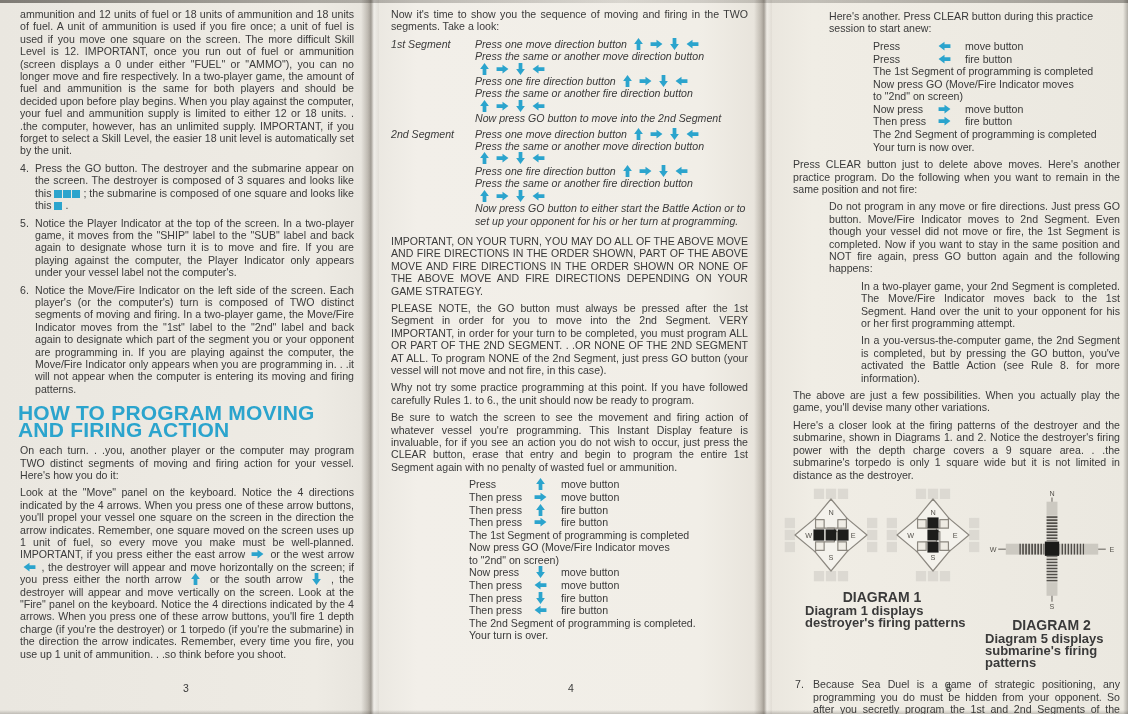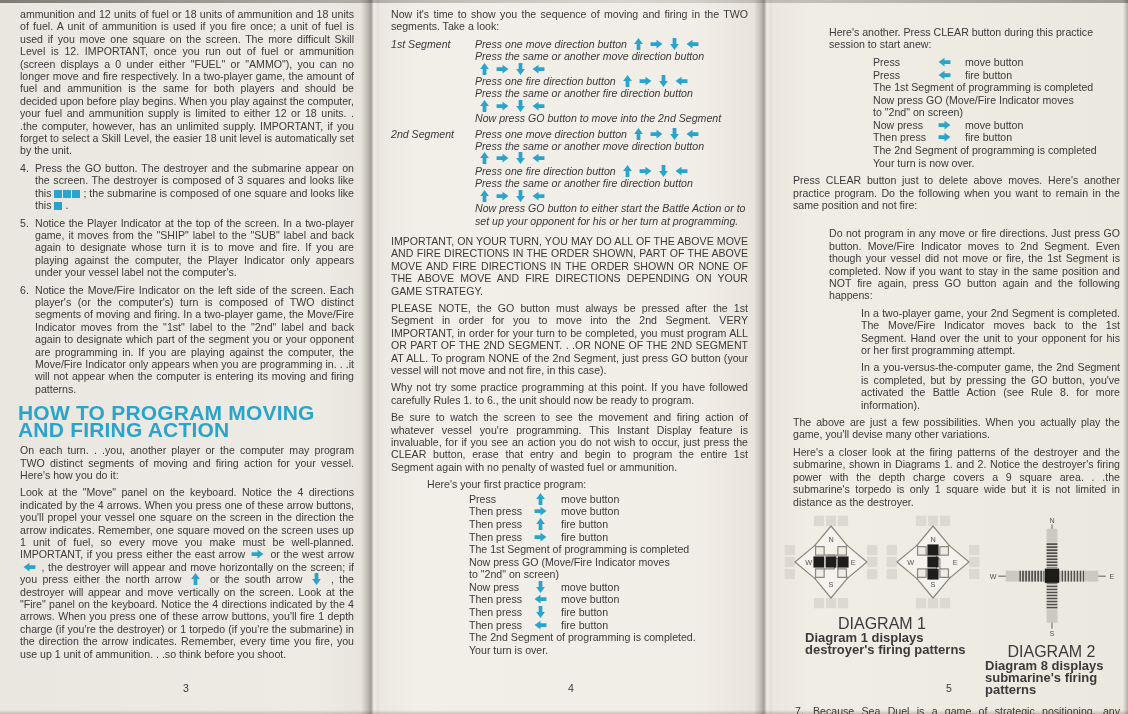--- a/index.html
+++ b/index.html
@@ -38,30 +38,30 @@
   .seg-lines{flex:1;}
   .seg-line{min-height:12.4px;}
   
   .ptitle{margin:2px 0 2px 36px;}
   .prog{margin:0 0 5px 78px;}
   .page5 .prog{margin-left:80px;}
   .prog-line{display:flex;align-items:center;min-height:12.6px;}
   .prog-line.plain{display:block;}
   .prog-pre{width:62px;flex:none;}
   .prog-arrow{width:30px;flex:none;}
-  .ind1{margin-left:36px;margin-top:16px;}
+  .ind1{margin-left:36px;}
   .ind2{margin-left:68px;}
   
   .diagrams{display:flex;align-items:flex-start;margin:6px 0 4px -12px;}
   .dcol1{width:202px;flex:none;}
   .dcol2{flex:1;padding-top:2px;}
   .figrow{display:flex;gap:6px;justify-content:center;}
   .fig{width:96px;height:96px;}
   .d2svg{display:block;width:126px;height:122px;margin:0 auto;}
-  .dlabel{text-align:center;font-weight:normal;font-size:16px;margin-top:8px;}
+  .dlabel{text-align:center;font-weight:bold;font-size:14px;margin-top:8px;}
   .dcap{font-weight:bold;font-size:13px;line-height:12px;margin-top:2px;margin-left:24px;}
   .dcol2 .dcap{margin-left:2px;}
   .item7{margin-top:9px;margin-left:2px;}
   .item7 .num{width:18px;}
   
   .fold{position:absolute;top:0;height:714px;width:18px;pointer-events:none;}
   .f1{left:361px;background:linear-gradient(90deg,rgba(80,70,58,0) 0%,rgba(80,70,58,.28) 38%,
       rgba(58,50,40,.42) 55%,rgba(255,255,255,.28) 72%,rgba(80,70,58,.06) 100%);}
   .f2{left:754px;background:linear-gradient(90deg,rgba(80,70,58,0) 0%,rgba(80,70,58,.26) 38%,
       rgba(58,50,40,.40) 55%,rgba(255,255,255,.25) 72%,rgba(80,70,58,.06) 100%);}
@@ -212,21 +212,20 @@
             <div class="seg-line">Now press GO button to either start the Battle Action or to set up your opponent for his or her turn at programming.</div>
           </div>
         </div>
       </div>
 
     <p class="para">IMPORTANT, ON YOUR TURN, YOU MAY DO ALL OF THE ABOVE MOVE AND FIRE DIRECTIONS IN THE ORDER SHOWN, PART OF THE ABOVE MOVE AND FIRE DIRECTIONS IN THE ORDER SHOWN OR NONE OF THE ABOVE MOVE AND FIRE DIRECTIONS DEPENDING ON YOUR GAME STRATEGY.</p>
     <p class="para">PLEASE NOTE, the GO button must always be pressed after the 1st Segment in order for you to move into the 2nd Segment. VERY IMPORTANT, in order for your turn to be completed, you must program ALL OR PART OF THE 2ND SEGMENT. . .OR NONE OF THE 2ND SEGMENT AT ALL. To program NONE of the 2nd Segment, just press GO button (your vessel will not move and not fire, in this case).</p>
     <p class="para">Why not try some practice programming at this point. If you have followed carefully Rules 1. to 6., the unit should now be ready to program.</p>
     <p class="para">Be sure to watch the screen to see the movement and firing action of whatever vessel you're programming. This Instant Display feature is invaluable, for if you see an action you do not wish to occur, just press the CLEAR button, erase that entry and begin to program the entire 1st Segment again with no penalty of wasted fuel or ammunition.</p>
 
-    <div class="ptitle">Here's your first practice program:</div>
     <div class="prog">
         <div class="prog-line">
           <span class="prog-pre">Press</span>
           <span class="prog-arrow"><span class="ar ar-up"><svg viewBox="0 0 19 16">
                 <path d="M0 5 H9.5 V1 L19 8 L9.5 15 V11 H0 Z"></path>
               </svg></span></span>
           <span class="prog-post">move button</span>
         </div>
         <div class="prog-line">
           <span class="prog-pre">Then press</span>
@@ -443,21 +442,21 @@
           </g>
           <g class="cletter">
             <text x="75" y="8" text-anchor="middle">N</text>
             <text x="75" y="143" text-anchor="middle">S</text>
             <text x="1" y="74.5" text-anchor="start">W</text>
             <text x="149" y="74.5" text-anchor="end">E</text>
           </g>
         </svg>
         <div class="dlabel">DIAGRAM 2</div>
         <div class="dcap">
-          <span>Diagram 8 displays</span><br>
+          <span>Diagram 5 displays</span><br>
           <span>submarine's firing patterns</span>
         </div>
       </div>
     </div>
 
     <div class="item item7">
       <span class="num">7.</span>
       <div class="itext">Because Sea Duel is a game of strategic positioning, any programming you do must be hidden from your opponent. So after you secretly program the 1st and 2nd Segments of the moving and firing action, your turn is over. . .you then press the GO button and the following happens:</div>
     </div>
 

